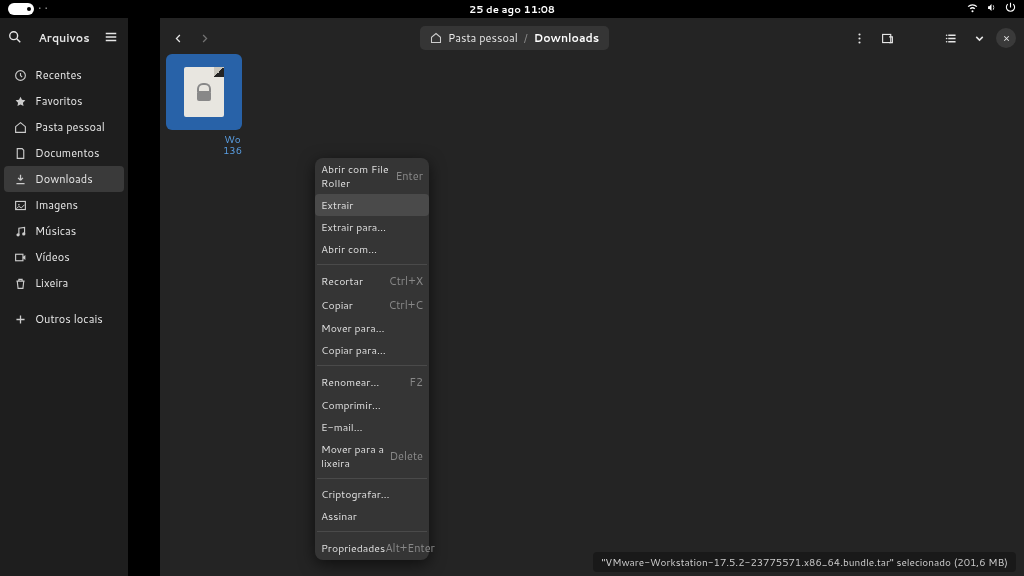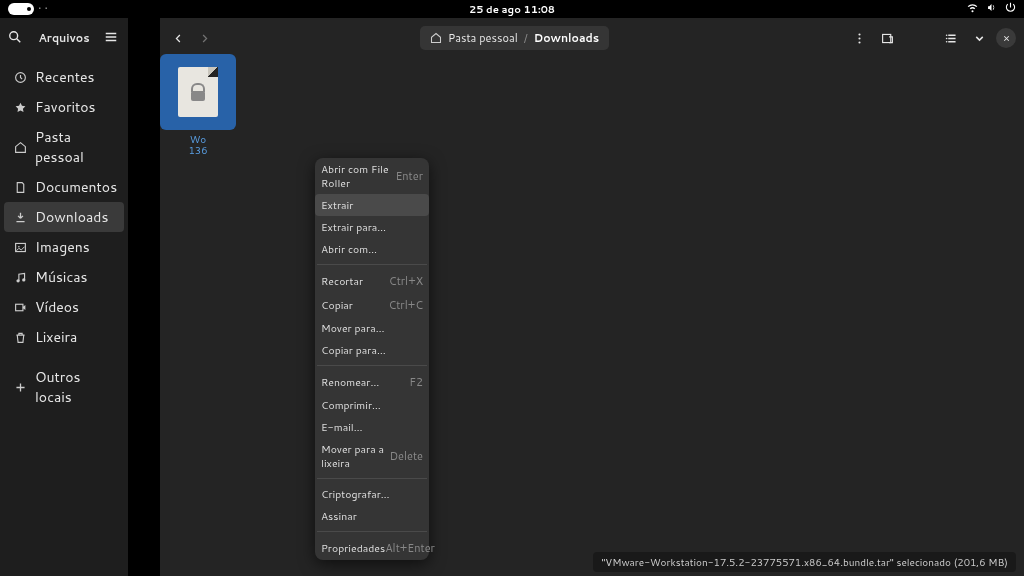--- a/index.html
+++ b/index.html
@@ -18,42 +18,42 @@
 .app { position: relative; height: 558px; display: flex; gap: 32px; }
 
 
 .sidebar { width: 128px; background: #1e1e1e; display: flex; flex-direction: column; }
 .sb-header { height: 40px; display: flex; align-items: center; padding: 0 8px; }
 .sb-header .search { width: 16px; height: 16px; }
 .sb-header .title { flex: 1; text-align: center; font-weight: 700; font-size: 11px; }
 .sb-header .menu-btn { width: 16px; height: 16px; }
 .sb-header svg { width: 14px; height: 14px; fill: #e6e6e6; }
 .sb-list { padding: 4px 0; }
-.sb-item { display: flex; align-items: center; gap: 8px; padding: 5px 10px; font-size: 14px; border-radius: 4px; margin: 0 4px; cursor: pointer; }
+.sb-item { display: flex; align-items: center; gap: 8px; padding: 5px 10px; font-size: 11px; border-radius: 4px; margin: 0 4px; cursor: pointer; }
 .sb-item.active { background: #3a3a3a; }
 .sb-item svg { width: 13px; height: 13px; fill: #ccc; flex-shrink: 0; }
 
 
 .main { flex: 1; background: #242424; display: flex; flex-direction: column; position: relative; }
 .mb-header { height: 40px; display: flex; align-items: center; padding: 0 8px; gap: 6px; }
 .nav-btn { width: 20px; height: 24px; display: flex; align-items: center; justify-content: center; border-radius: 4px; cursor: pointer; }
 .nav-btn.dim { opacity: .4; }
 .nav-btn svg { width: 11px; height: 11px; fill: #e6e6e6; }
 .path-bar { flex: 0 0 auto; margin-left: 200px; display: flex; align-items: center; gap: 6px; background: #353535; border-radius: 5px; padding: 4px 10px; font-size: 11px; }
 .path-bar svg { width: 12px; height: 12px; fill: #ccc; }
 .path-sep { color: #888; }
 .path-current { font-weight: 700; color: #fff; }
 .mb-spacer { flex: 1; }
 .hb-btn { width: 22px; height: 24px; display: flex; align-items: center; justify-content: center; border-radius: 4px; cursor: pointer; }
 .hb-btn svg { width: 13px; height: 13px; fill: #e6e6e6; }
 .hb-btn.round { background: #3a3a3a; border-radius: 50%; width: 20px; height: 20px; }
 .hb-btn.round svg { width: 9px; height: 9px; }
 
 .file-area { flex: 1; padding: 16px; position: relative; }
-.file-item { width: 76px; display: flex; flex-direction: column; align-items: center; cursor: pointer; position: absolute; left: 0; top: -4px;}
+.file-item { width: 76px; display: flex; flex-direction: column; align-items: flex-end; cursor: pointer; position: absolute; left: 6px; top: -4px;}
 .file-thumb { width: 76px; height: 76px; background: #2862a8; border-radius: 6px; display: flex; align-items: center; justify-content: center; }
 .file-doc { width: 40px; height: 50px; background: #e8e6e0; border-radius: 2px; position: relative; }
 .file-doc::before { content: ""; position: absolute; right: 0; top: 0; width: 10px; height: 10px; background: linear-gradient(135deg,#c9c6bd 50%, #242424 50%);}
 .file-doc .lock { position: absolute; left: 50%; top: 50%; transform: translate(-50%,-50%); width: 14px; height: 18px; }
 .file-doc .lock::before { content: ""; display:block; width: 10px; height: 7px; border: 2px solid #888; border-bottom:none; border-radius: 6px 6px 0 0; margin: 0 auto; }
 .file-doc .lock::after { content: ""; display:block; width: 14px; height: 10px; background:#888; border-radius:2px; margin-top:-1px;}
 .file-label { margin-top: 4px; font-size: 10px; color: #5aa0e6; text-align: center; line-height: 1.1; }
 
 
 .ctx-menu { position: absolute; left: 155px; top: 100px; width: 114px; background: #353535; border-radius: 8px; box-shadow: 0 4px 16px rgba(0,0,0,.6); padding: 0; font-size: 10.5px; }

